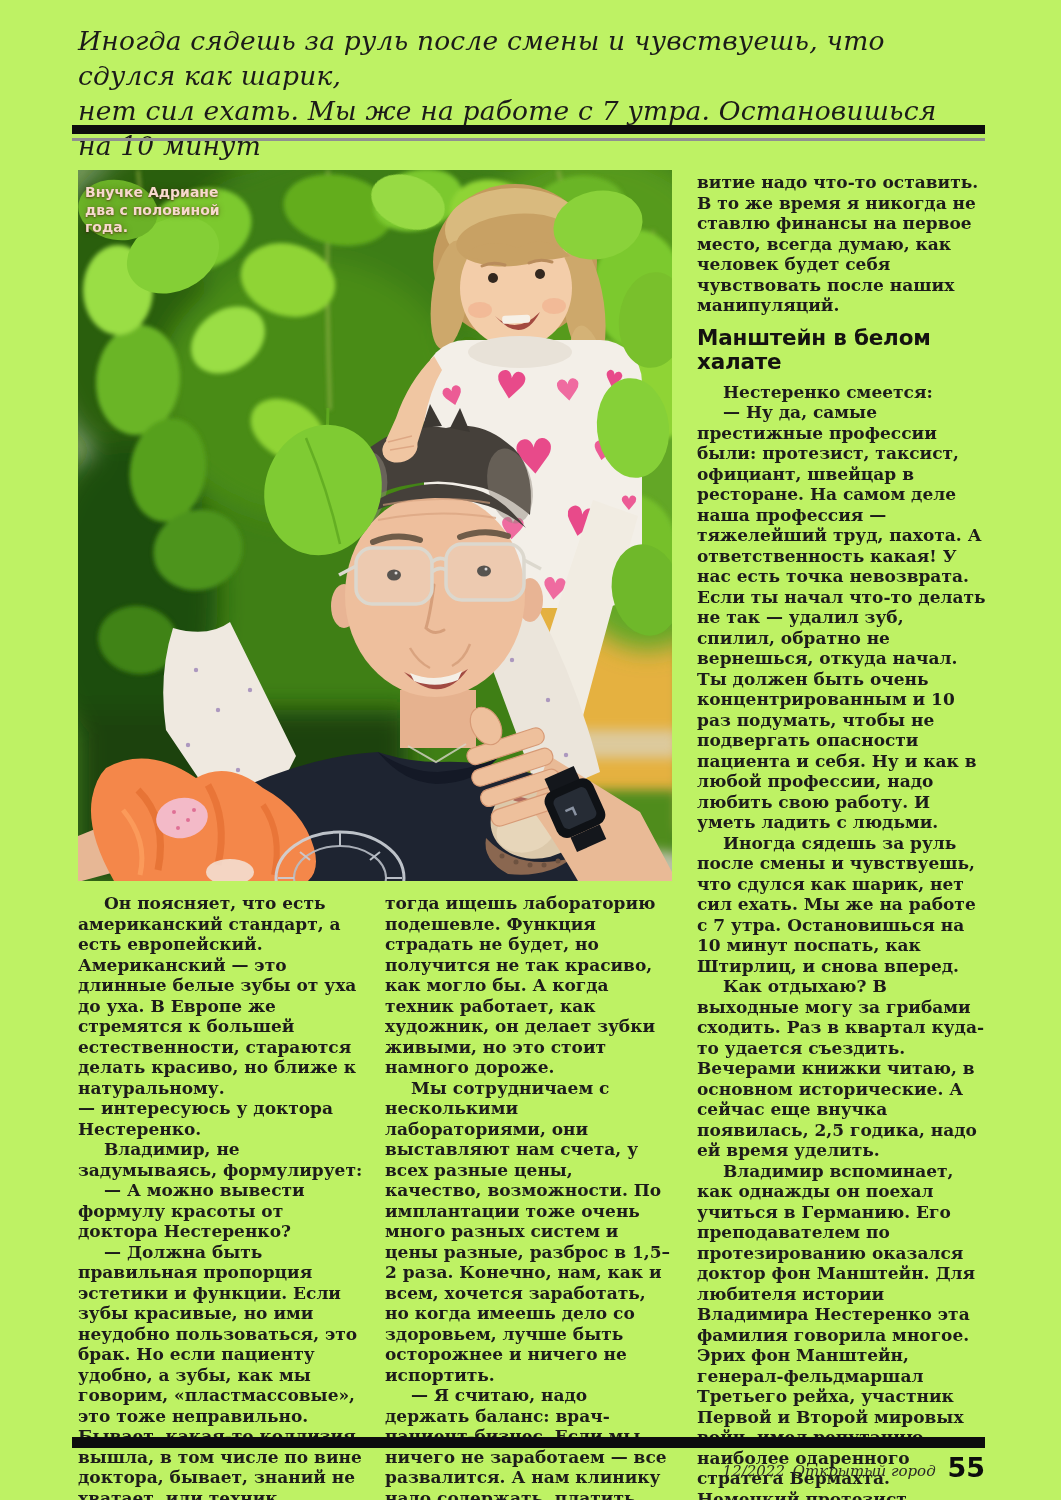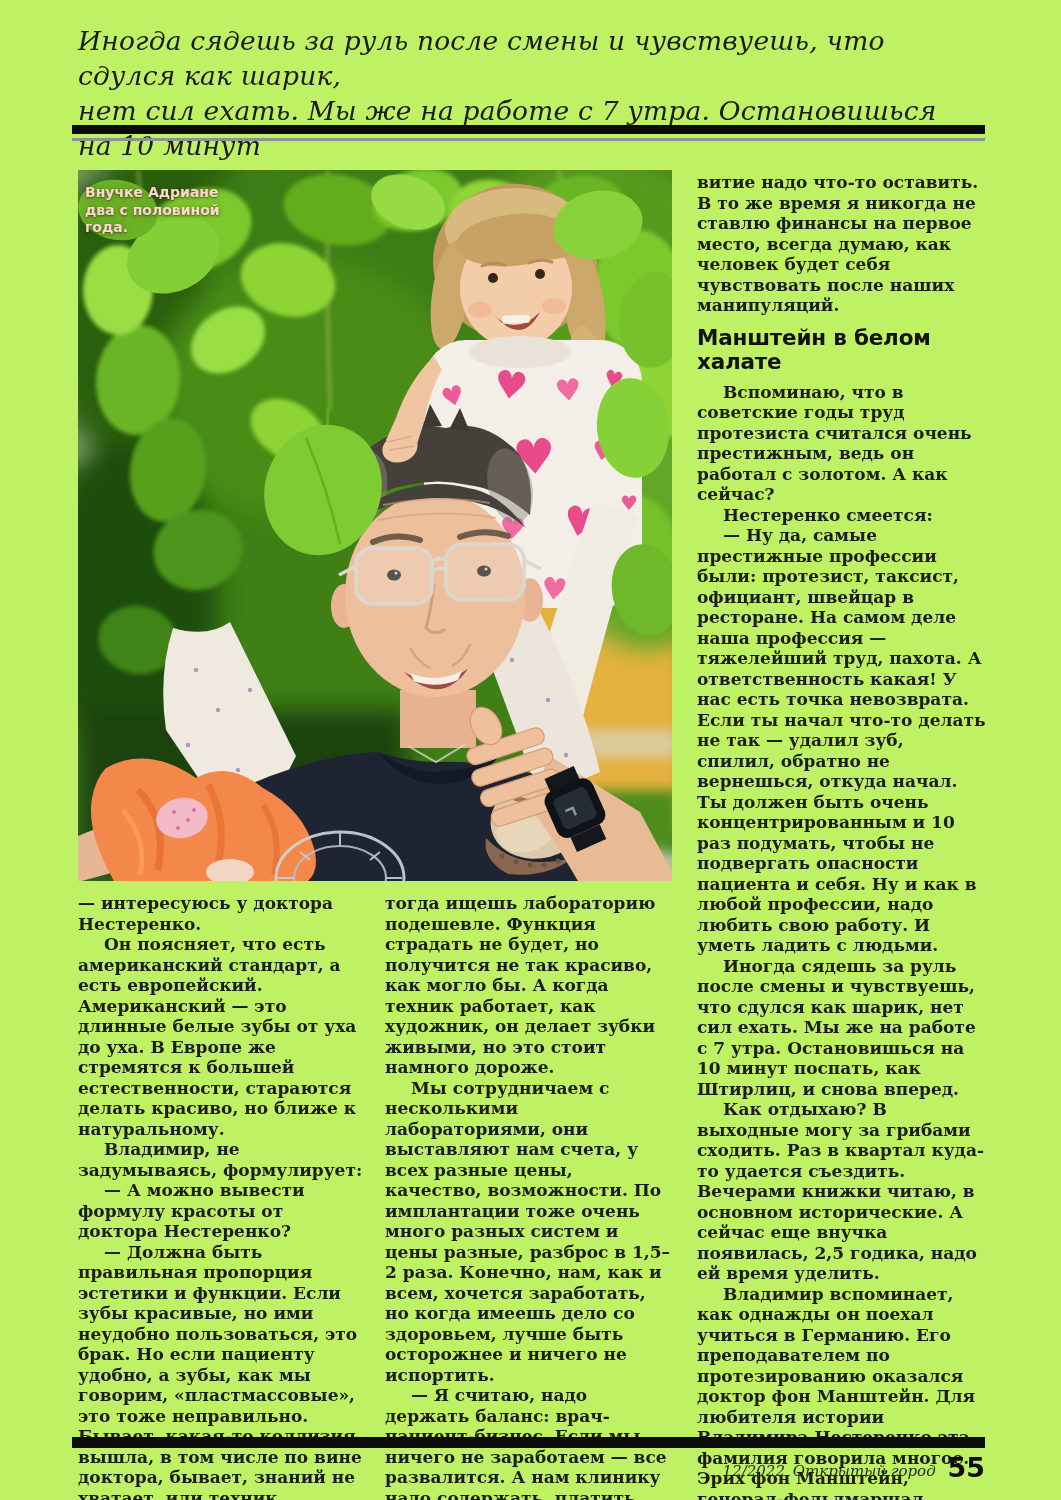--- a/index.html
+++ b/index.html
@@ -308,31 +308,30 @@
       </g>
     </svg>
     <div class="photo-caption">Внучке Адриане
 два с половиной
 года.</div>
   </div>
 
   <div class="col col-right">
     <p class="para">витие надо что-то оставить. В то же время я никогда не ставлю финансы на первое место, всегда думаю, как человек будет себя чувствовать после наших манипуляций.</p>
     <h2 class="subhead">Манштейн в белом халате</h2>
-    <p class="para ind">Вспоминаю, что в советские годы труд протезиста считался очень престижным, ведь он работал с золотом. А как сейчас?</p>
     <p class="para ind">Нестеренко смеется:</p>
     <p class="para ind">— Ну да, самые престижные профессии были: протезист, таксист, официант, швейцар в ресторане. На самом деле наша профессия — тяжелейший труд, пахота. А ответственность какая! У нас есть точка невозврата. Если ты начал что-то делать не так — удалил зуб, спилил, обратно не вернешься, откуда начал. Ты должен быть очень концентрированным и 10 раз подумать, чтобы не подвергать опасности пациента и себя. Ну и как в любой профессии, надо любить свою работу. И уметь ладить с людьми.</p>
     <p class="para ind">Иногда сядешь за руль после смены и чувствуешь, что сдулся как шарик, нет сил ехать. Мы же на работе с 7 утра. Остановишься на 10 минут поспать, как Штирлиц, и снова вперед.</p>
     <p class="para ind">Как отдыхаю? В выходные могу за грибами сходить. Раз в квартал куда-то удается съездить. Вечерами книжки читаю, в основном исторические. А сейчас еще внучка появилась, 2,5 годика, надо ей время уделить.</p>
     <p class="para ind">Владимир вспоминает, как однажды он поехал учиться в Германию. Его преподавателем по протезированию оказался доктор фон Манштейн. Для любителя истории Владимира Нестеренко эта фамилия говорила многое. Эрих фон Манштейн, генерал-фельдмаршал Третьего рейха, участник Первой и Второй мировых войн, имел репутацию наиболее одаренного стратега Вермахта. Немецкий протезист оказался внуком гитлеровского фельдмаршала. У Владимира была возможность побывать в гостях у своего наставника и расспросить его про знаменитого деда. Тогда, вспоминает Владимир, он второй раз в жизни так близко прикоснулся к истории.</p>
   </div>
 
   <div class="col col-left">
+    <p class="para ind">Он поясняет, что есть американский стандарт, а есть европейский. Американский — это длинные белые зубы от уха до уха. В Европе же стремятся к большей естественности, стараются делать красиво, но ближе к натуральному.</p>
     <p class="para">— интересуюсь у доктора Нестеренко.</p>
-    <p class="para ind">Он поясняет, что есть американский стандарт, а есть европейский. Американский — это длинные белые зубы от уха до уха. В Европе же стремятся к большей естественности, стараются делать красиво, но ближе к натуральному.</p>
     <p class="para ind">Владимир, не задумываясь, формулирует:</p>
     <p class="para ind">— А можно вывести формулу красоты от доктора Нестеренко?</p>
     <p class="para ind">— Должна быть правильная пропорция эстетики и функции. Если зубы красивые, но ими неудобно пользоваться, это брак. Но если пациенту удобно, а зубы, как мы говорим, «пластмассовые», это тоже неправильно. Бывает, какая-то коллизия вышла, в том числе по вине доктора, бывает, знаний не хватает, или техник подвел… Нередко причина в финансах. Если бюджет пациента скромный, а помочь надо,</p>
   </div>
 
   <div class="col col-mid">
     <p class="para">тогда ищешь лабораторию подешевле. Функция страдать не будет, но получится не так красиво, как могло бы. А когда техник работает, как художник, он делает зубки живыми, но это стоит намного дороже.</p>
     <p class="para ind">Мы сотрудничаем с несколькими лабораториями, они выставляют нам счета, у всех разные цены, качество, возможности. По имплантации тоже очень много разных систем и цены разные, разброс в 1,5–2 раза. Конечно, нам, как и всем, хочется заработать, но когда имеешь дело со здоровьем, лучше быть осторожнее и ничего не испортить.</p>
     <p class="para ind">— Я считаю, надо держать баланс: врач-пациент-бизнес. Если мы ничего не заработаем — все развалится. А нам клинику надо содержать, платить налоги, что очень важно, зарплаты персоналу, ну и на раз-</p>
   </div>

